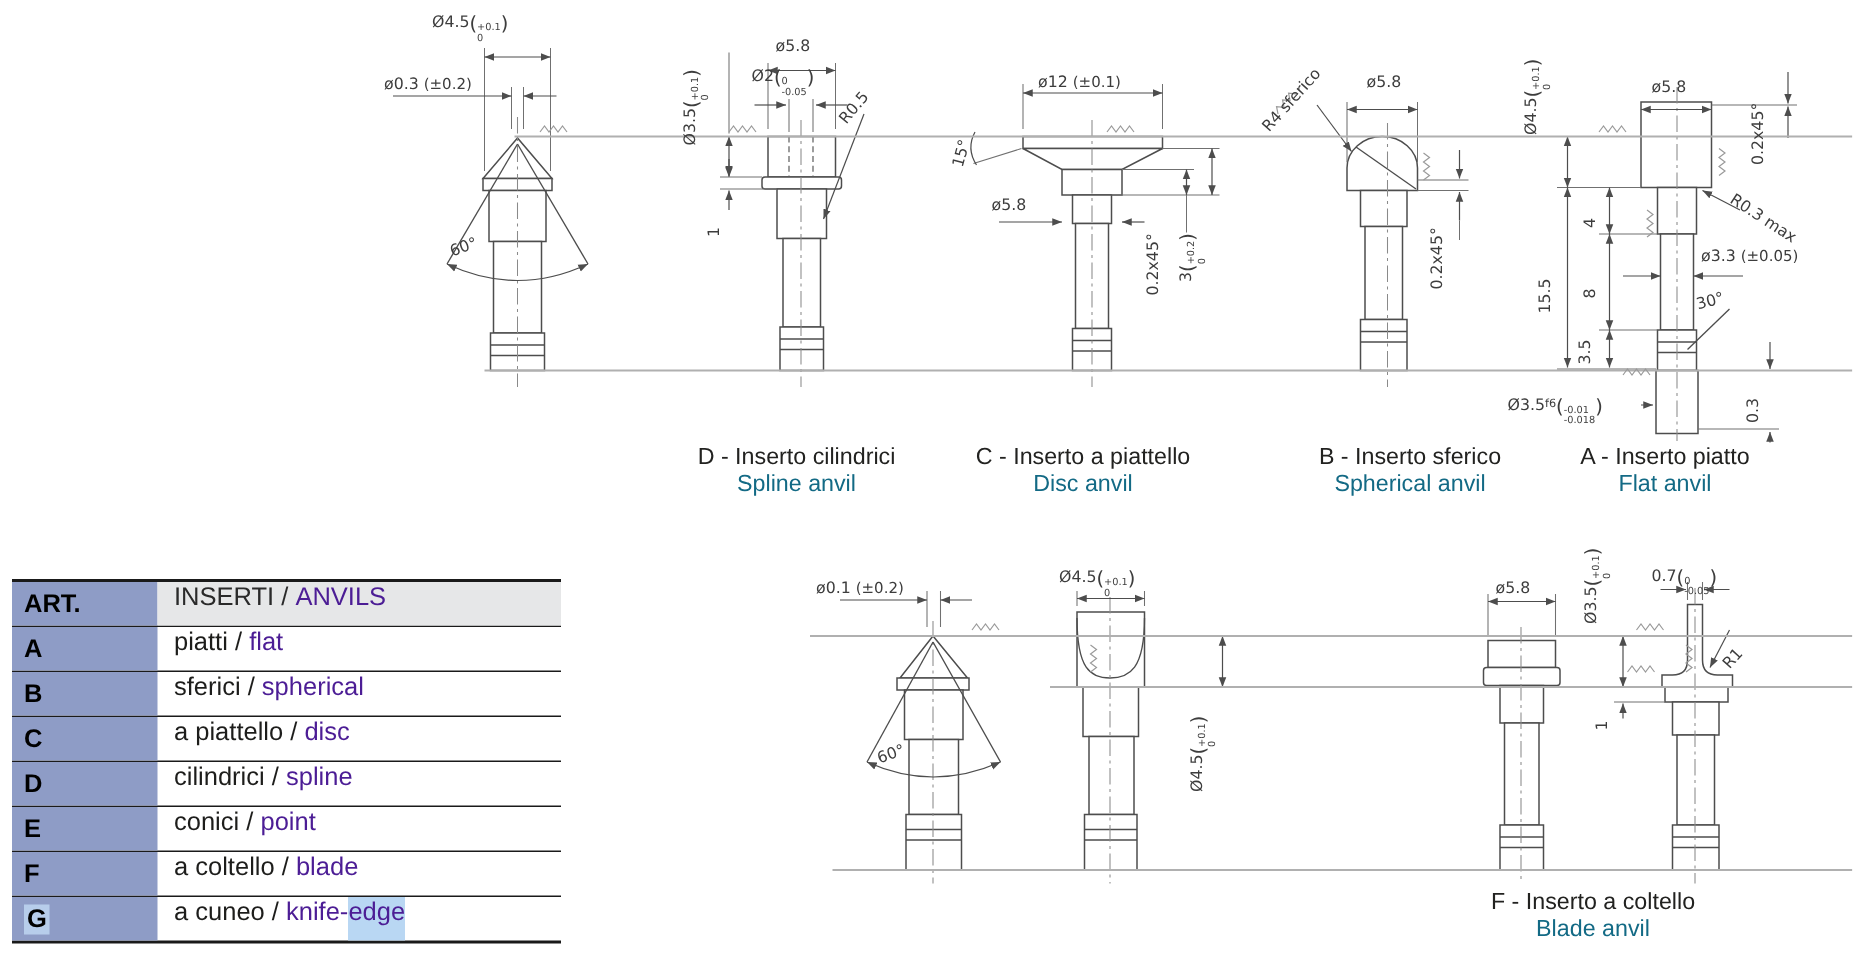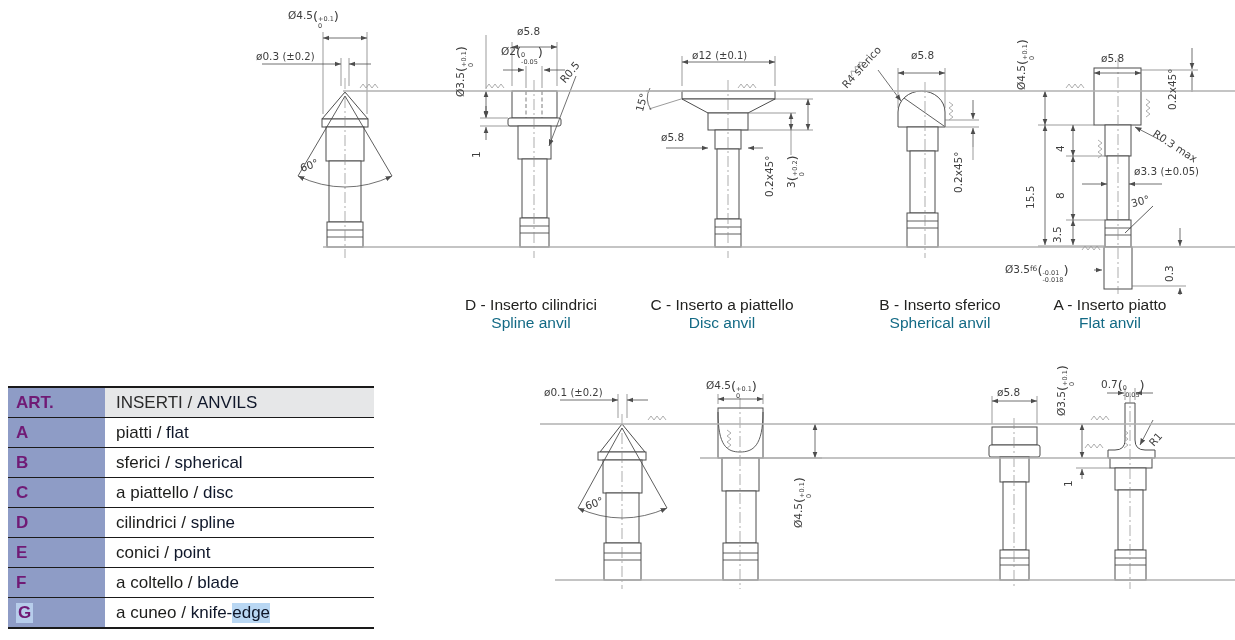--- a/index.html
+++ b/index.html
@@ -18,23 +18,23 @@
   .dim .st{display:inline-flex;flex-direction:column;font-size:6.5px;line-height:6.8px;vertical-align:-2px;}
   .dim .sm{font-size:10px;}
   .dim .fit{font-size:7.5px;vertical-align:2px;}
   .r90{transform:rotate(-90deg);transform-origin:0 0;}
   .cap{position:absolute;width:240px;text-align:center;font-size:15.5px;line-height:18px;color:#222220;}
   .cap .en{color:#136a85;}
   .hl{background:#b9d7f3;}
   .tbl{position:absolute;left:8px;top:386px;width:366px;border-top:2px solid #1a1a1a;border-bottom:2.5px solid #1a1a1a;}
   .trow{display:flex;height:29px;border-bottom:1.5px solid #1a1a1a;}
   .trow:last-child{border-bottom:none;}
-  .c1{width:97px;background:#8e9cc6;display:flex;align-items:center;padding-left:8px;box-sizing:border-box;font-weight:bold;font-size:17px;color:#701a75;}
-  .c2{flex:1;display:flex;align-items:center;padding-left:11px;font-size:17px;color:#1d1d1b;}
-  .c2 .en{color:#0f172a;}
+  .c1{width:97px;background:#8e9cc6;display:flex;align-items:center;padding-left:8px;box-sizing:border-box;font-weight:bold;font-size:17px;color:#000000;}
+  .c2{flex:1;display:flex;padding-left:11px;font-size:17px;color:#1d1d1b;}
+  .c2 .en{color:#4c1d95;}
   .c2 .sep{white-space:pre;}
   .hdr .c2{background:#e6e7e8;color:#2a2a2a;}
   .hl-g{background:#b7cdeb;padding:0 2px;}
 </style>
 </head>
 <body>
 
 <div class="page">
 
   <svg style="top:0" width="1235" height="295" viewBox="0 0 1235 295">
@@ -355,20 +355,24 @@
   </div>
   <div class="cap" style="left:820px;top:296px">
     <div class="it">B - Inserto sferico</div>
     <div class="en">Spherical anvil</div>
   </div>
   <div class="cap" style="left:990px;top:296px">
     <div class="it">A - Inserto piatto</div>
     <div class="en">Flat anvil</div>
   </div>
 
+  <div class="cap" style="left:942px;top:593px">
+    <div class="it">F - Inserto a coltello</div>
+    <div class="en">Blade anvil</div>
+  </div>
 
   <div class="tbl">
     <div class="trow hdr">
       <div class="c1">ART.</div>
       <div class="c2">
           <span>INSERTI</span>
           <span class="sep"> / </span>
           <span class="en">ANVILS</span>
         </div>
     </div>

